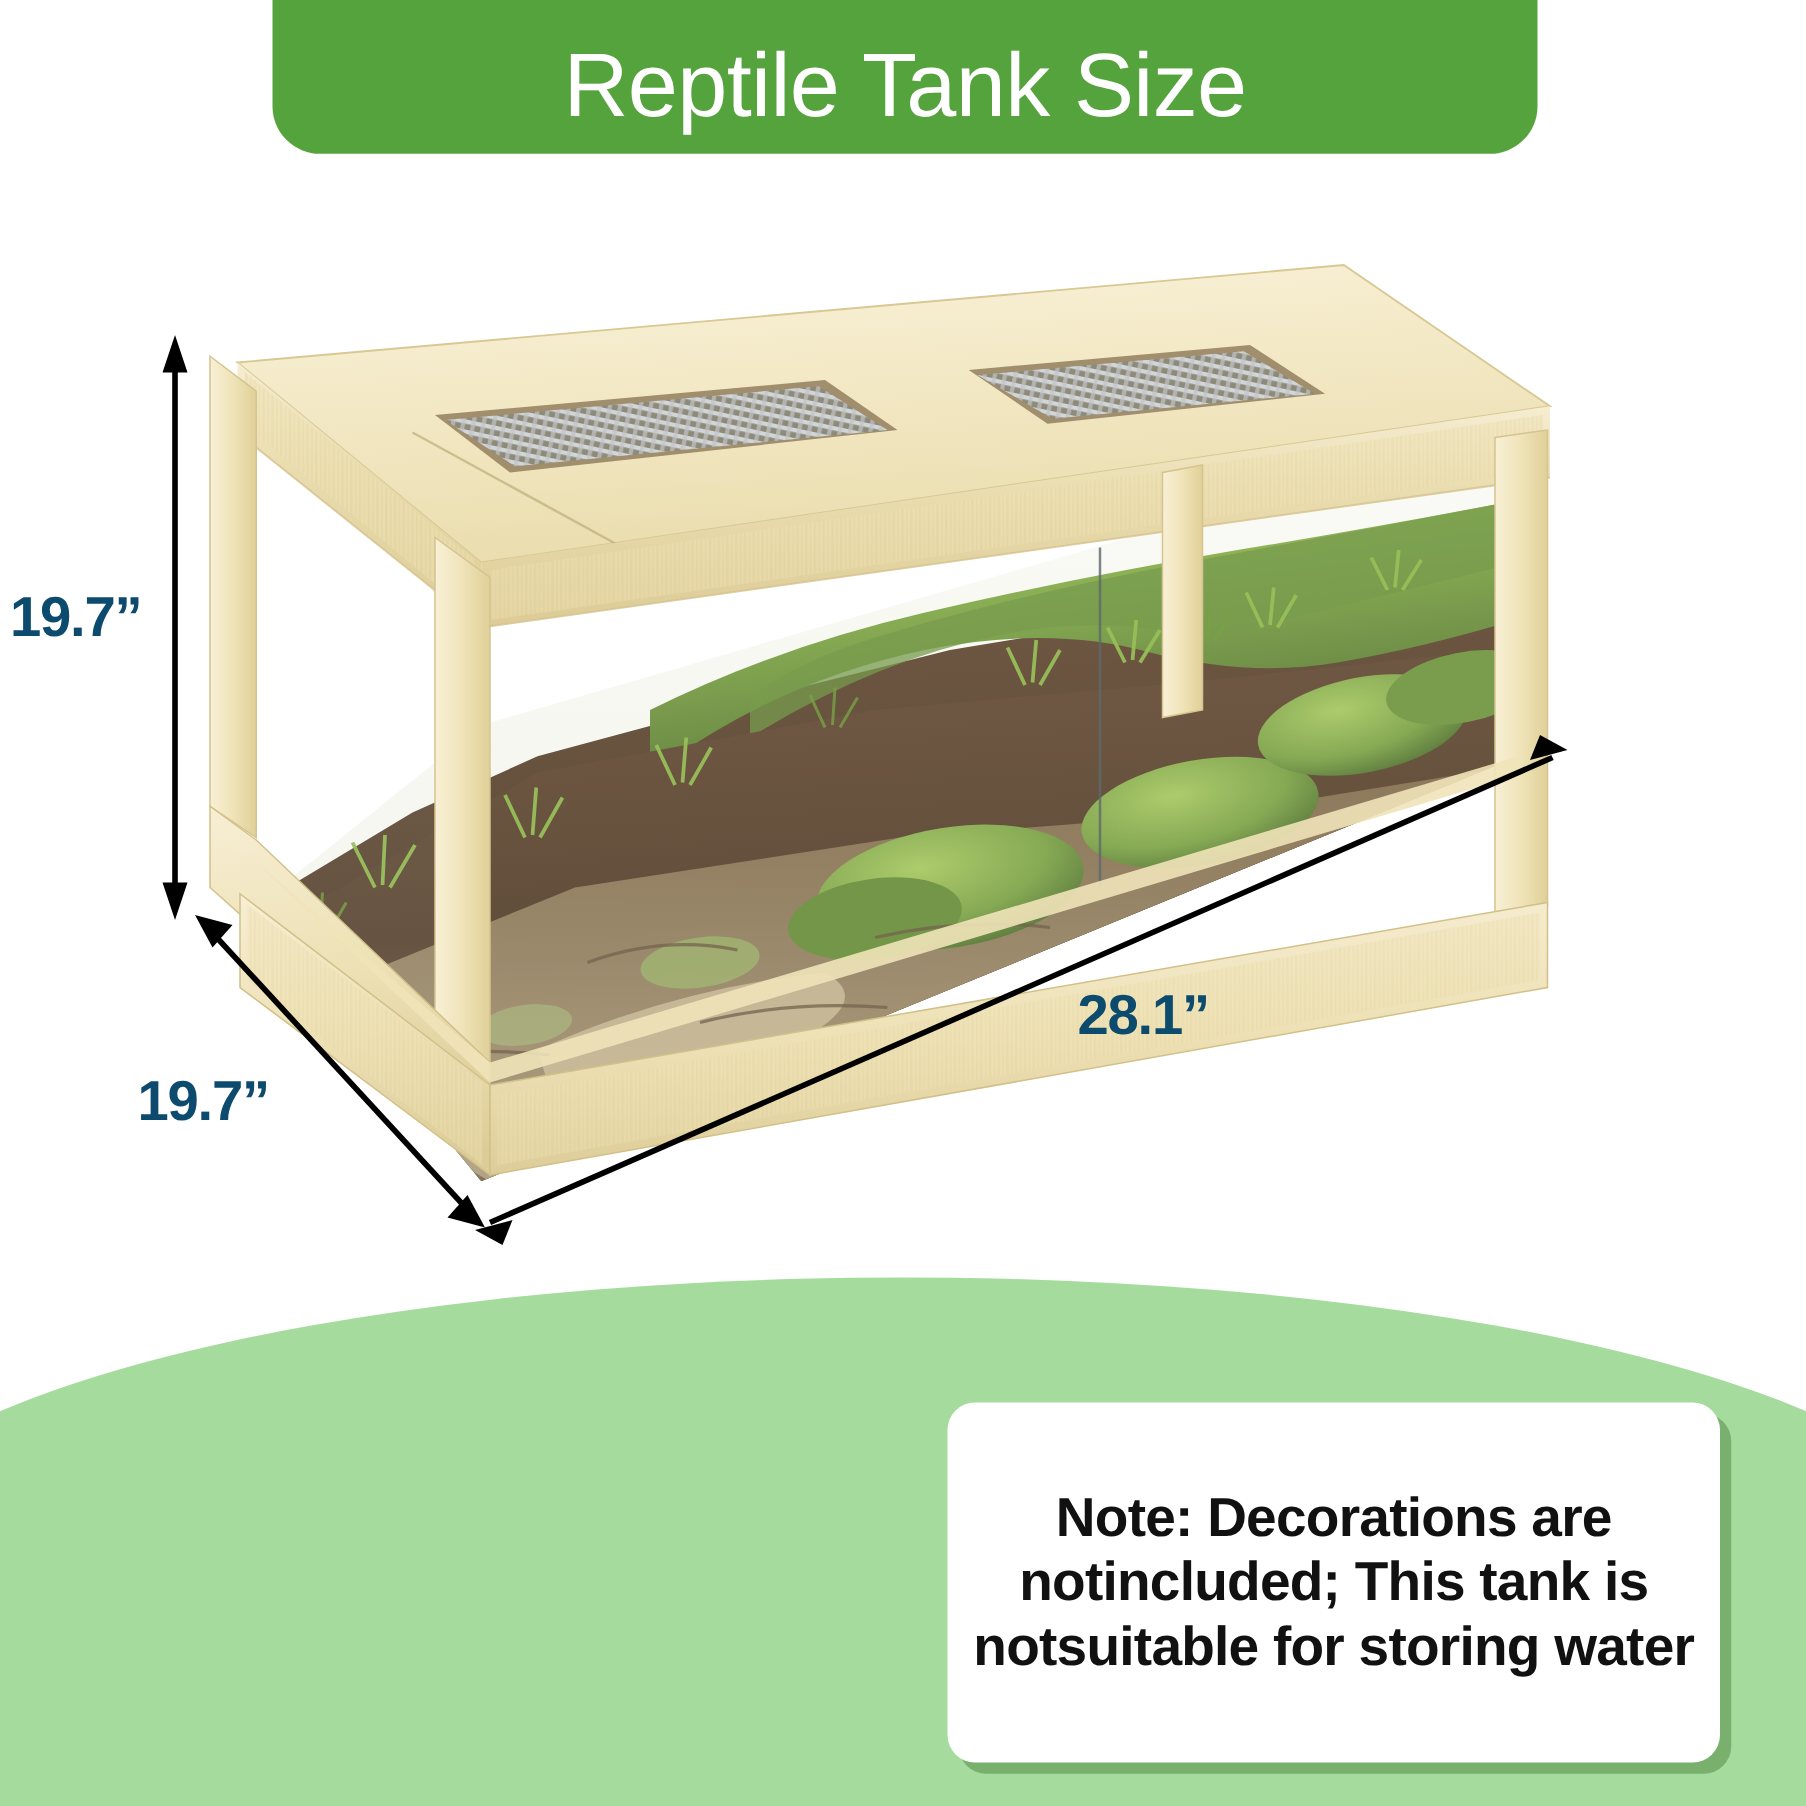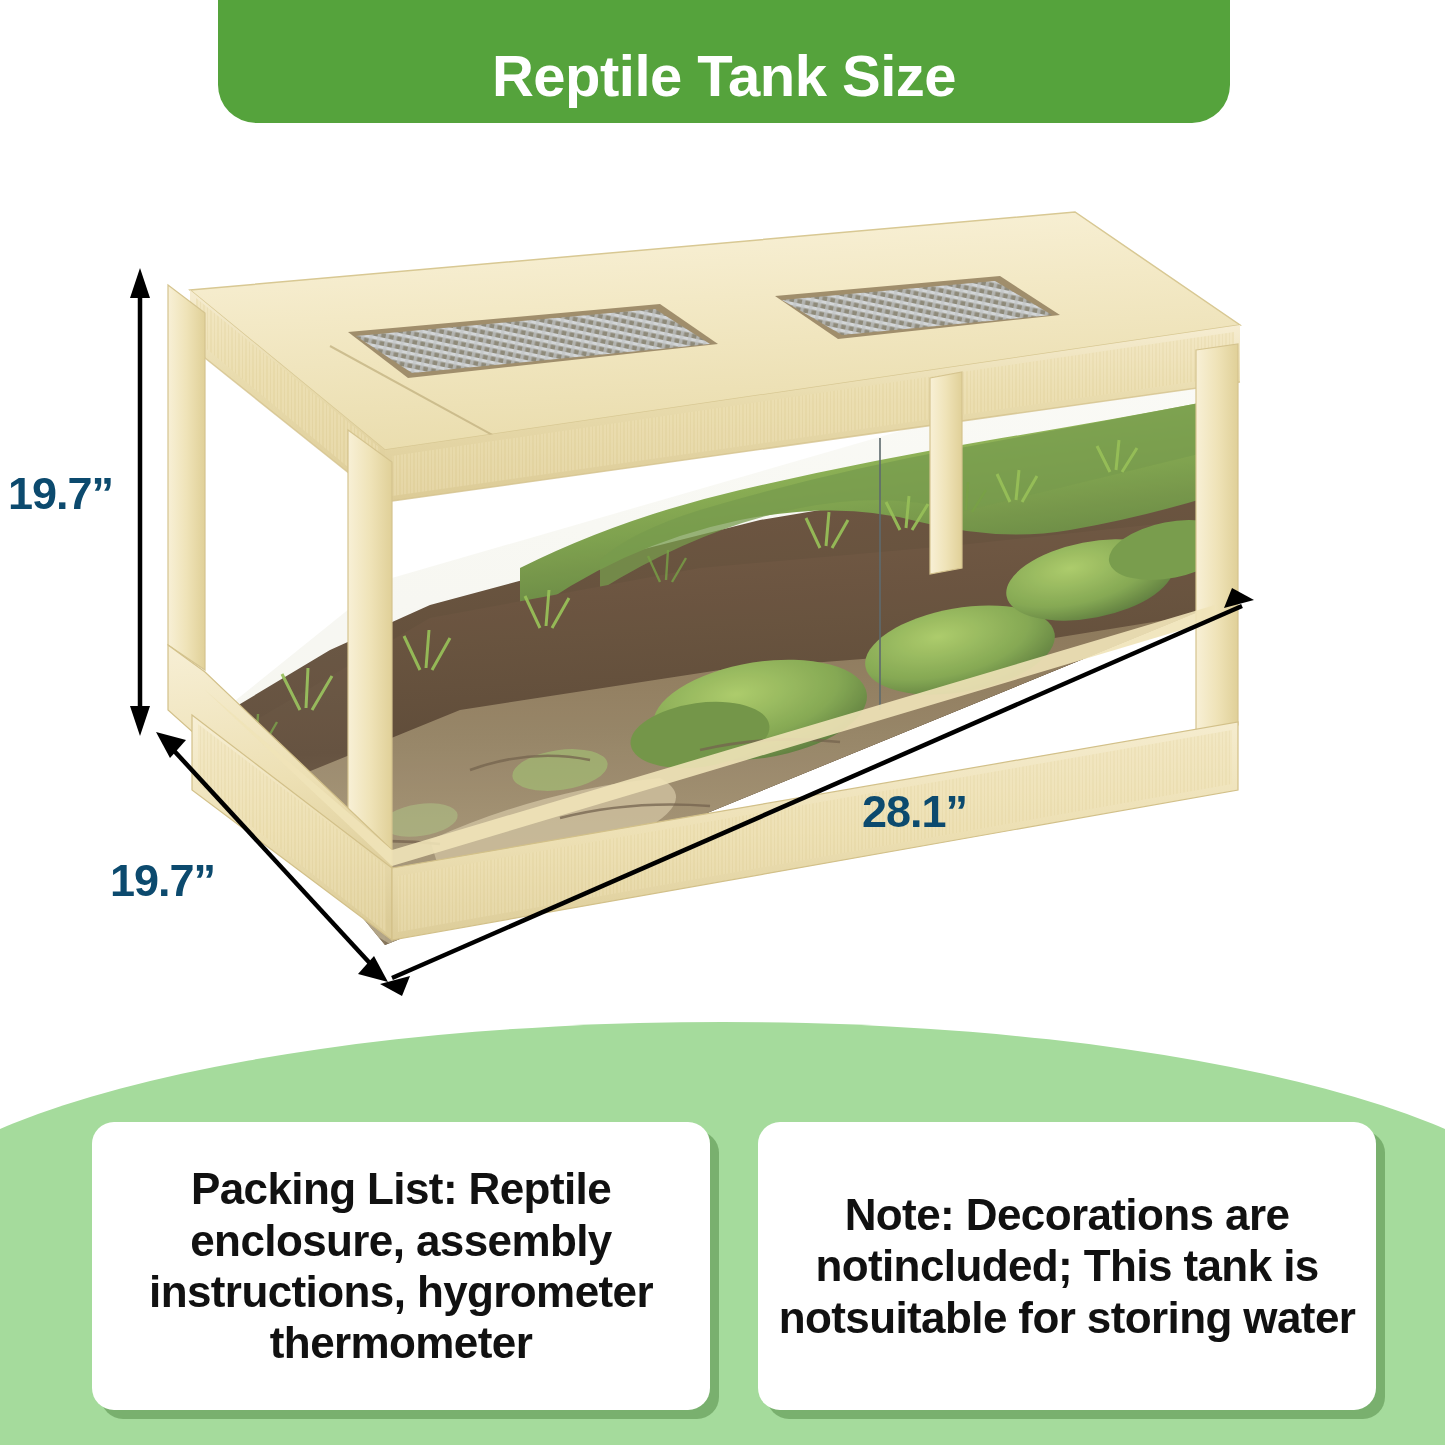--- a/index.html
+++ b/index.html
@@ -29,22 +29,22 @@
     background: #55A33C;
     border-radius: 0 0 38px 38px;
     display: flex;
     align-items: flex-end;
     justify-content: center;
     box-sizing: border-box;
     padding-bottom: 18px;
   }
   #header-title {
     color: #ffffff;
-    font-size: 58px;
-    font-weight: bold;
+    font-size: 72px;
+    font-weight: normal;
     letter-spacing: -0.5px;
     line-height: 1;
     font-family: "Liberation Sans", sans-serif;
     white-space: nowrap;
   }
 
   
   #tank-figure {
     position: absolute;
     left: 0;
@@ -298,21 +298,18 @@
       </g>
     </svg>
   </div>
 
   <div class="dim-label" id="dim-height-label">19.7”</div>
   <div class="dim-label" id="dim-depth-label">19.7”</div>
   <div class="dim-label" id="dim-width-label">28.1”</div>
 
   <div id="bottom-band"></div>
 
-  <div class="info-card" id="card-packing">
-    <div class="info-card-text">Packing List: Reptile enclosure, assembly instructions, hygrometer thermometer</div>
-  </div>
 
   <div class="info-card" id="card-note">
     <div class="info-card-text">Note: Decorations are notincluded; This tank is notsuitable for storing water</div>
   </div>
 
 </div>
 
 </body></html>

